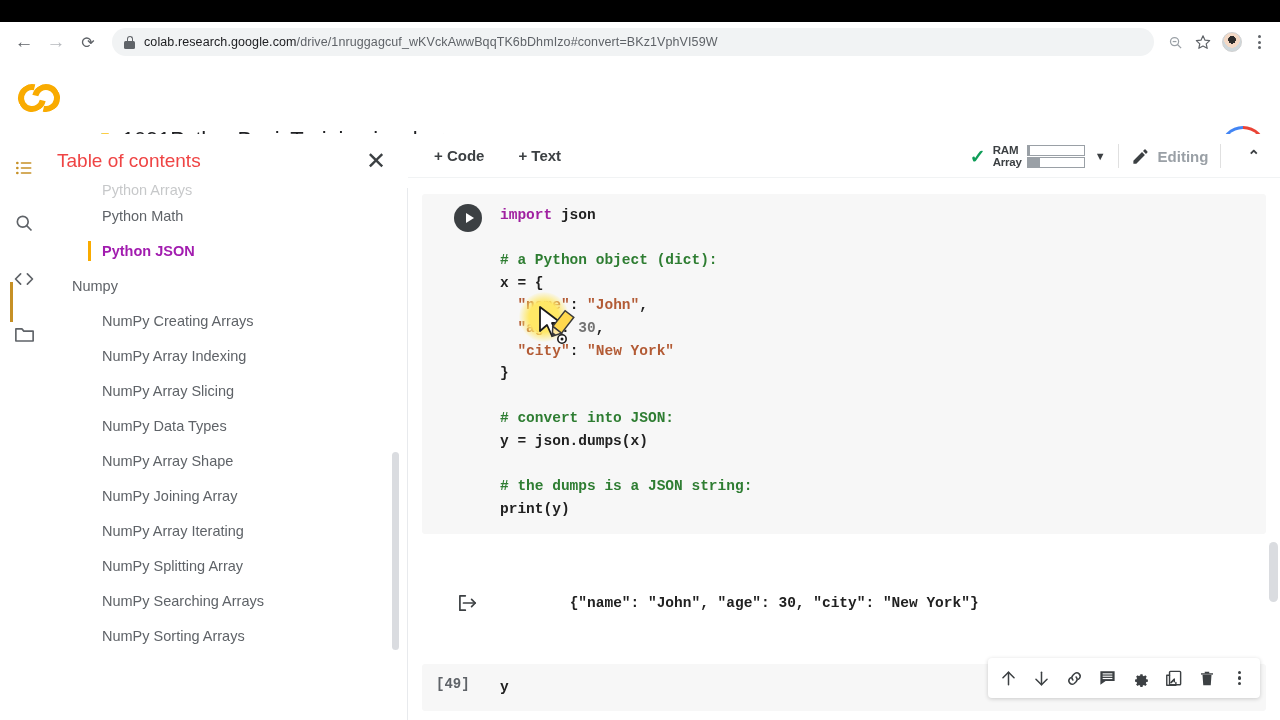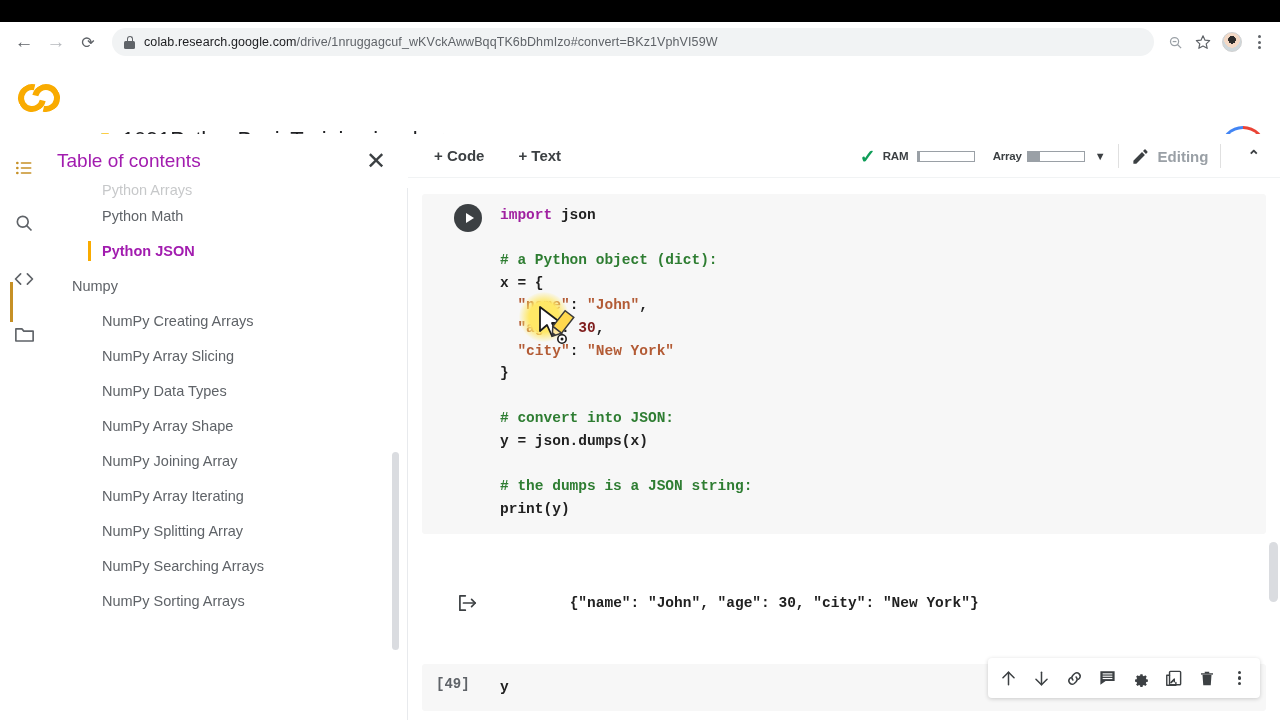--- a/index.html
+++ b/index.html
@@ -105,21 +105,21 @@
 
   
   .toc{
     position:absolute; left:48px; top:134px; width:360px; height:586px; background:#fff;
     border-right:1px solid #e8eaed;
   }
   .toc-head{
     position:absolute;left:0;top:0;width:360px;height:54px;background:#fff;
     display:flex;align-items:center;
   }
-  .toc-title{ font-size:19px; color:#a21caf; margin-left:9px; }
+  .toc-title{ font-size:19px; color:#ef4444; margin-left:9px; }
   .toc-close{
     position:absolute; right:18px; top:13px; width:28px;height:28px;
     display:flex;align-items:center;justify-content:center; color:#3c4043; font-size:24px;
     line-height:1; font-weight:300;
   }
   .toc-list{
     position:absolute; left:0; top:42px; width:360px; height:544px; overflow:hidden;
     padding-top:0;
   }
   .toc-row{
@@ -140,21 +140,21 @@
 
   
   .nb{ position:absolute; left:408px; top:134px; width:872px; height:586px; background:#fff;font-weight:bold; }
   .nb-toolbar{
     position:absolute; left:0; top:0; width:872px; height:44px; background:#fff;
     display:flex; align-items:center; border-bottom:1px solid #f1f3f4;
   }
   .add-btn{ font-size:15px; color:#3c4043; padding:4px 8px; margin-left:18px; }
   .tb-right{ position:absolute; right:10px; top:0; height:44px; display:flex; align-items:center; }
   .check{ color:#0f9d58; font-size:19px; margin-right:7px; line-height:1; }
-  .meters{ display:flex; flex-direction:row; gap:18px; }
+  .meters{ display:flex; flex-direction:column; gap:0; }
   .meter{ display:flex; align-items:center; gap:6px; }
   .meter .ml{ font-size:11.5px; color:#3c4043; width:28px; text-align:left; letter-spacing:-.2px;}
   .bar{ width:58px; height:11px; border:1px solid #9aa0a6; background:#fff; position:relative;}
   .bar > i{ display:block; height:100%; background:#9aa0a6; }
   .caret{ color:#3c4043; font-size:11px; margin-left:10px; }
   .tb-div{ width:1px; height:24px; background:#e0e0e0; margin:0 12px; }
   .editing{ display:flex; align-items:center; gap:8px; }
   .editing .lbl{ font-size:15px; color:#9aa0a6; }
   .chev-up{ font-size:15px; color:#3c4043; margin-left:4px; padding:0 10px;}
 
@@ -171,21 +171,21 @@
     content:""; border-left:8px solid #fff; border-top:5px solid transparent;
     border-bottom:5px solid transparent; margin-left:3px;
   }
   pre.code{
     margin:0; padding-left:78px; font-family:"Liberation Mono","DejaVu Sans Mono",monospace;
     font-size:14.5px; line-height:22.6px; color:#212121; white-space:pre;
   }
   .k-kw { color:#a020a0; }
   .k-cm { color:#2e7d32; }
   .k-st { color:#b35b35; }
-  .k-nu { color:#7f1d1d; }
+  .k-nu { color:#737373; }
   .k-fn { color:#212121; }
 
   .out-row{
     position:relative; margin:0 14px; padding:14px 0 14px 78px;
     font-family:"Liberation Mono","DejaVu Sans Mono",monospace;
     font-size:14.5px; line-height:22px; color:#212121; white-space:pre; background:#fff;
   }
   .out-icon{
     position:absolute; left:36px; top:16px; width:20px;height:18px;
   }
@@ -381,20 +381,23 @@
           <span>Python Math</span>
         </div>
         <div class="toc-row lvl2 current">
           <span>Python JSON</span>
         </div>
         <div class="toc-row lvl1">
           <span>Numpy</span>
         </div>
         <div class="toc-row lvl2">
           <span>NumPy Creating Arrays</span>
+        </div>
+        <div class="toc-row lvl2">
+          <span>NumPy Array Indexing</span>
         </div>
         <div class="toc-row lvl2">
           <span>NumPy Array Slicing</span>
         </div>
         <div class="toc-row lvl2">
           <span>NumPy Data Types</span>
         </div>
         <div class="toc-row lvl2">
           <span>NumPy Array Shape</span>
         </div>

